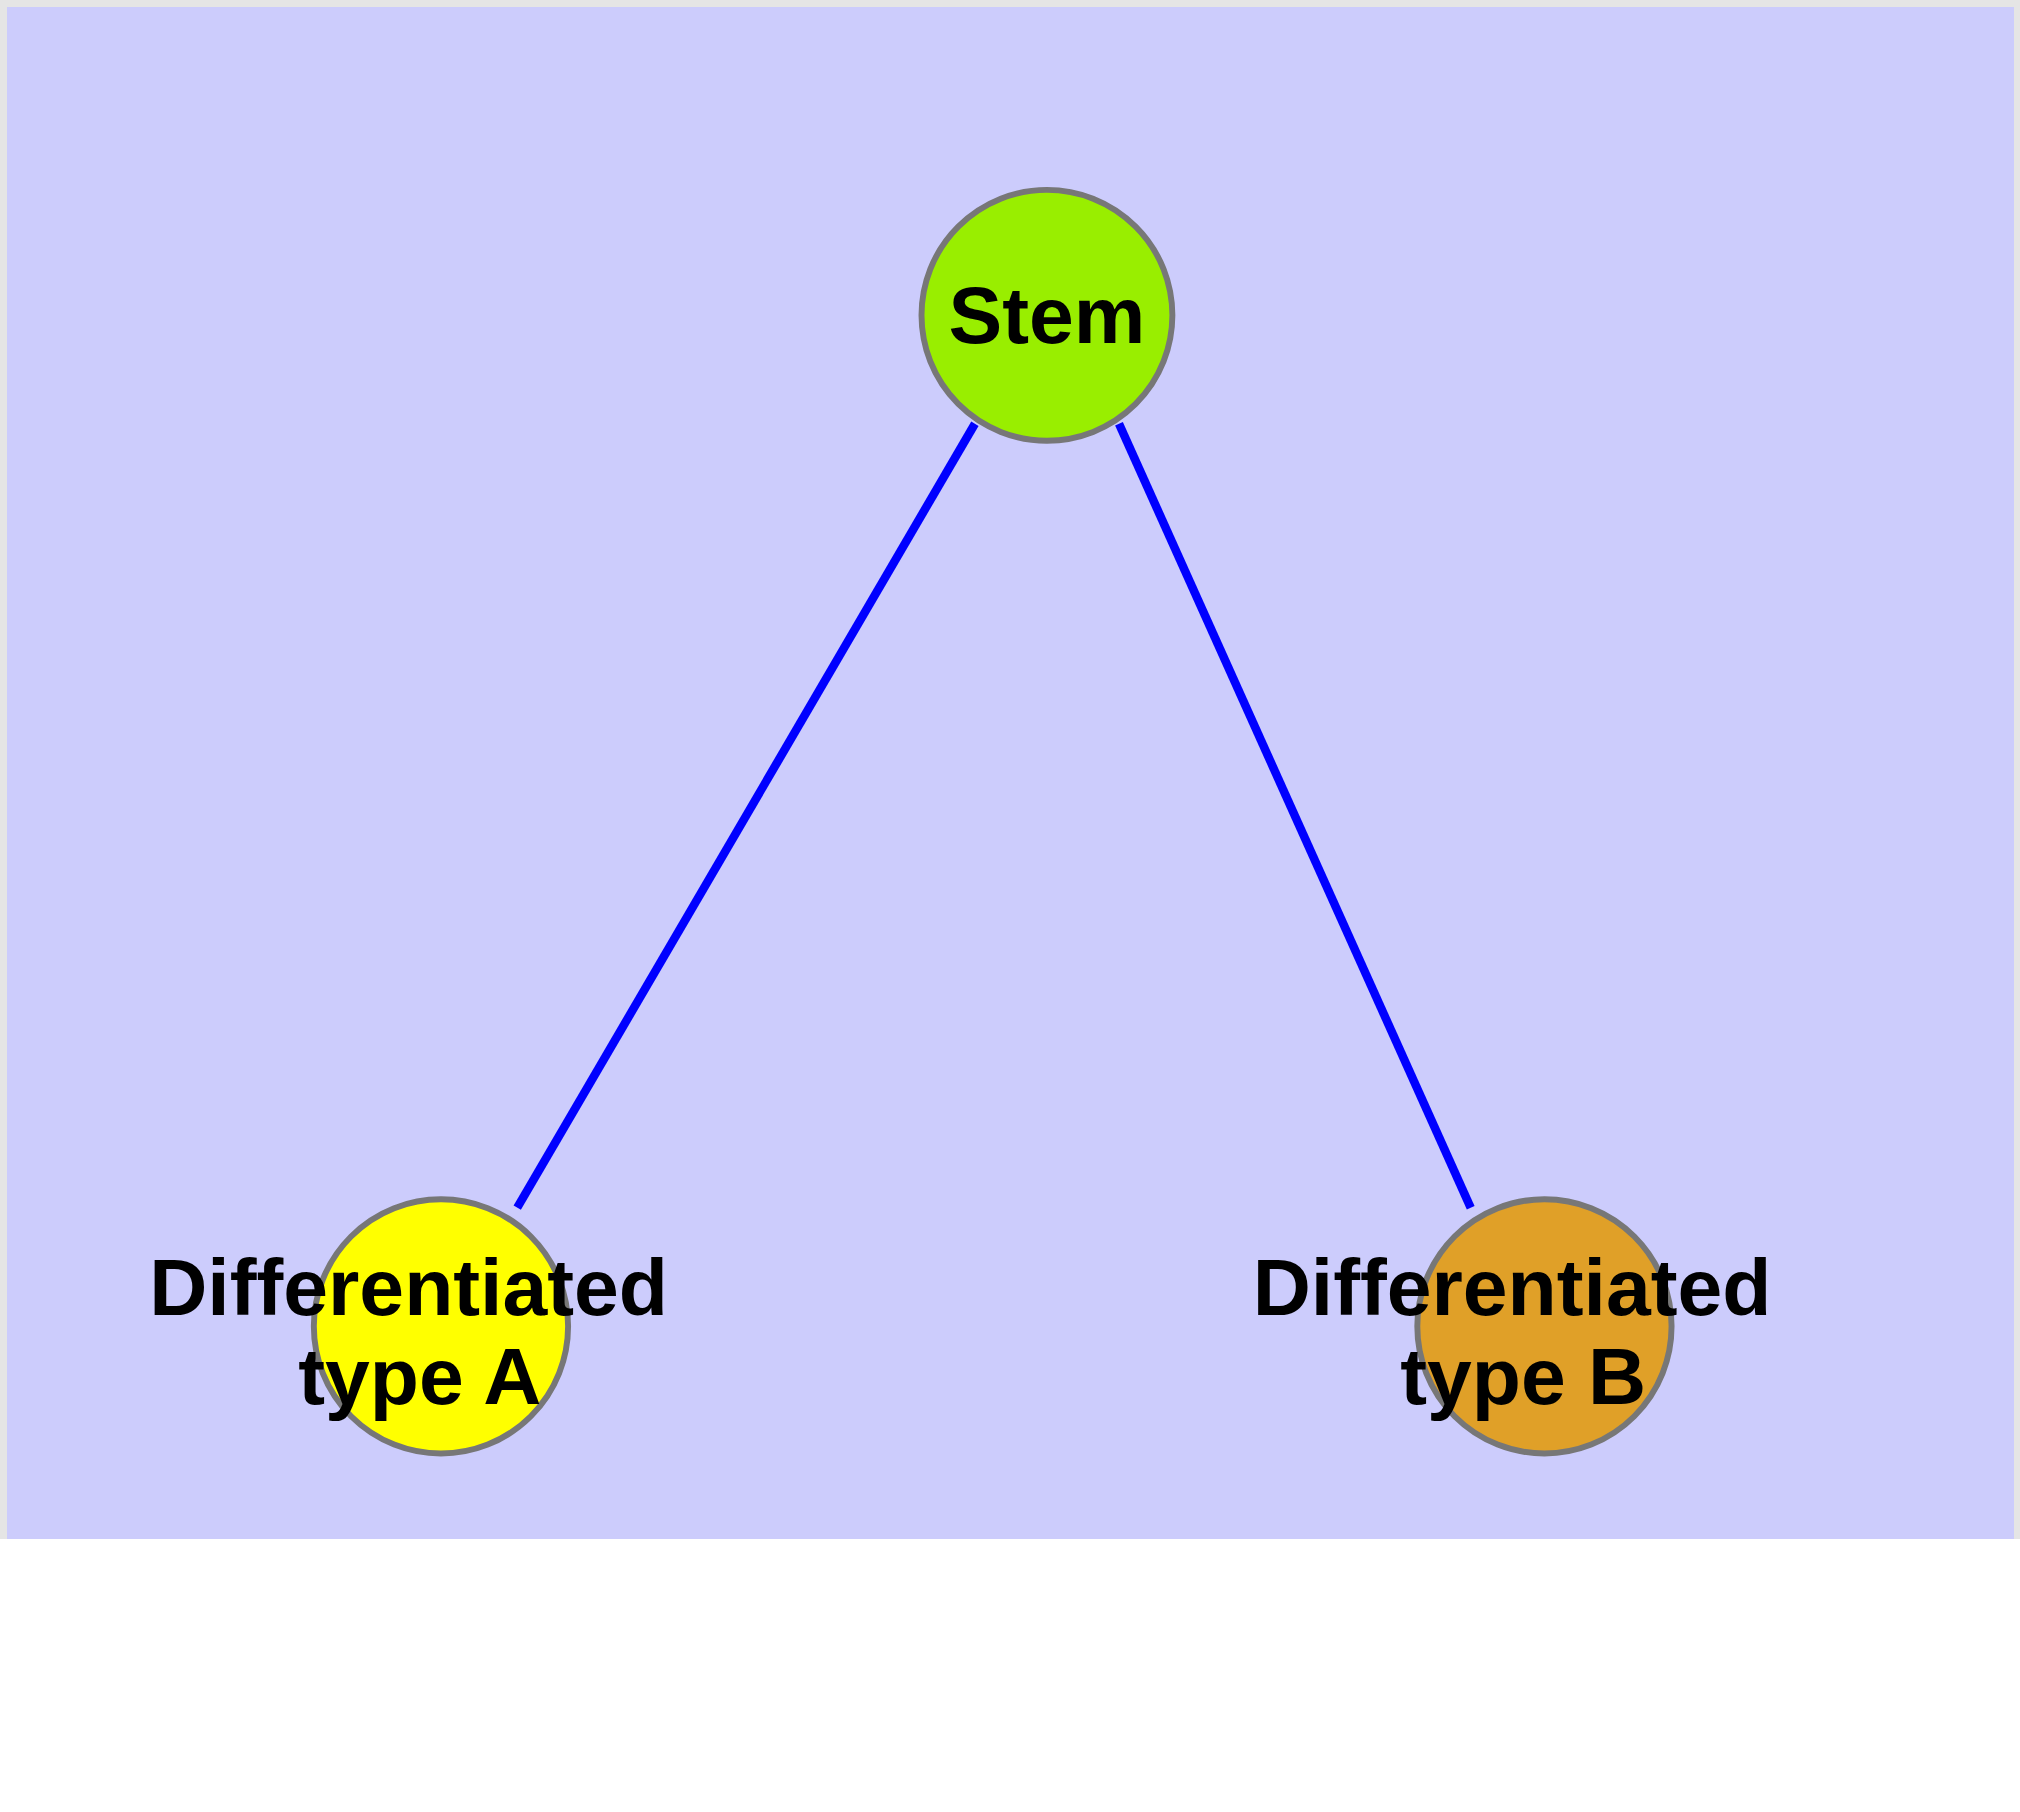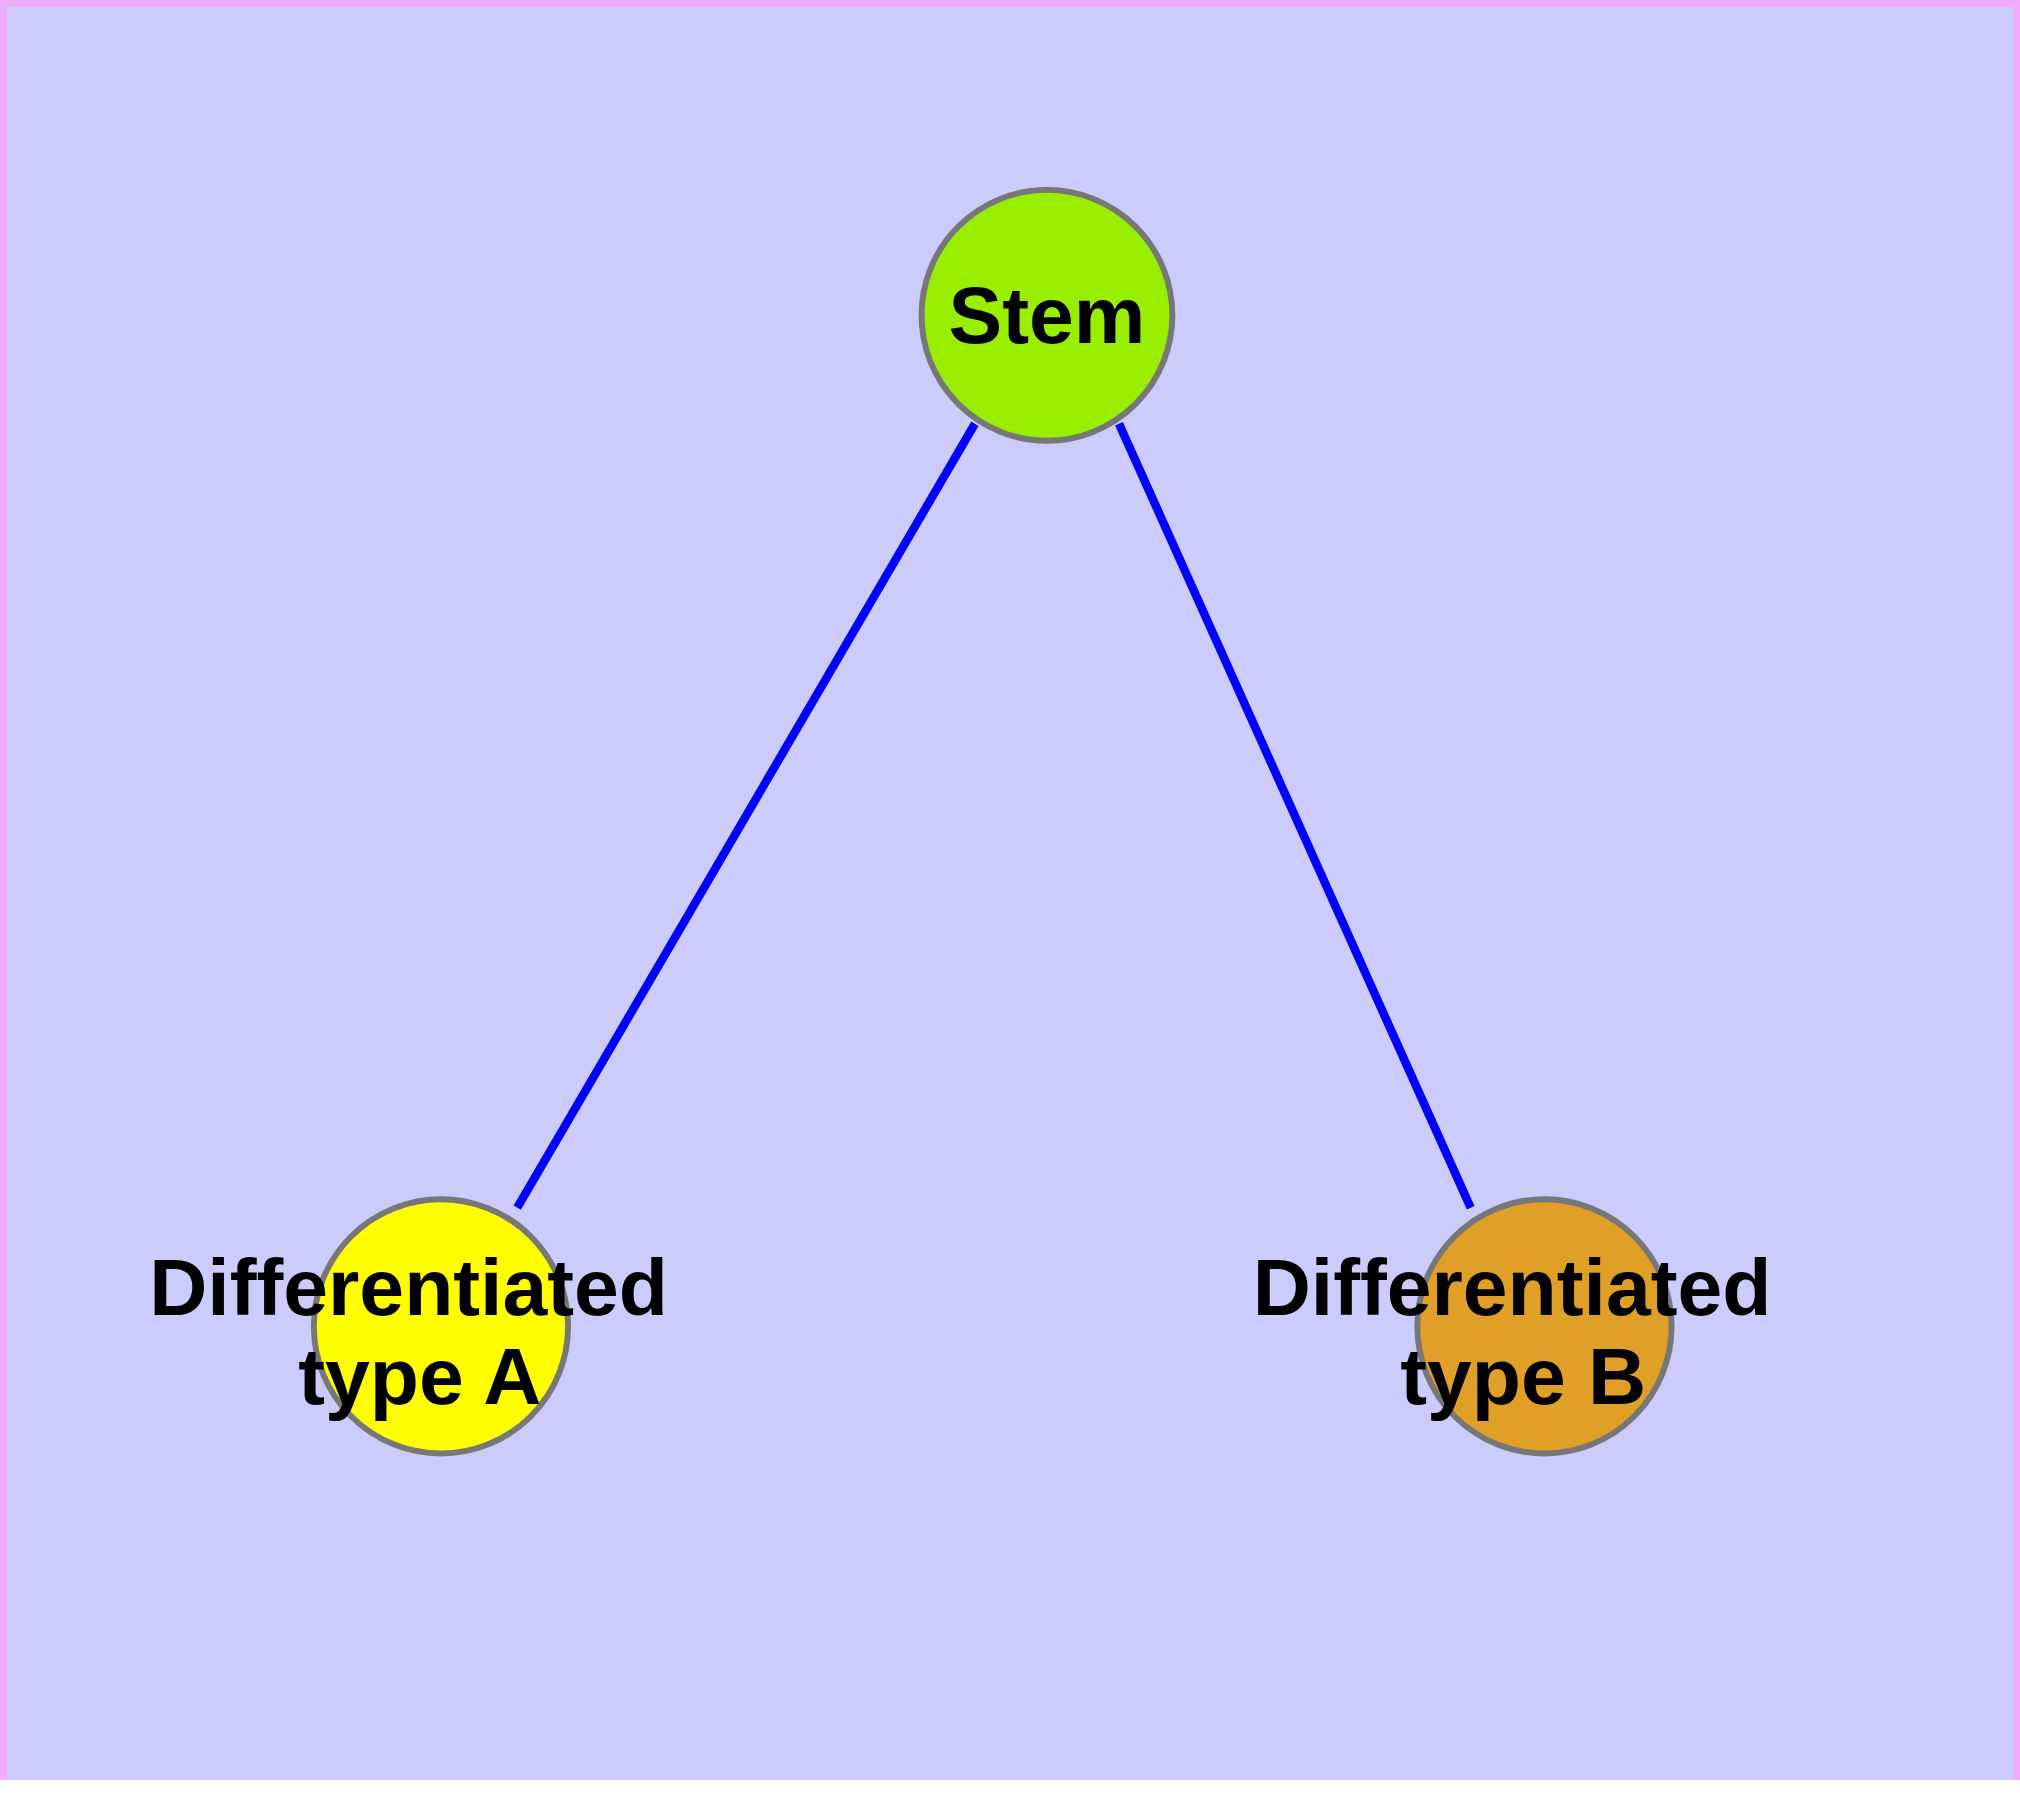--- a/index.html
+++ b/index.html
@@ -3,22 +3,22 @@
 <meta charset="utf-8">
 <style>
   html, body {
     margin: 0;
     padding: 0;
     background: #ffffff;
   }
   #stage {
     position: relative;
     width: 2021px;
-    height: 1780px;
-    background: #f0abfc;
+    height: 1539px;
+    background: #e5e5e5;
     overflow: hidden;
     font-family: "Liberation Sans", sans-serif;
   }
   #canvas {
     position: absolute;
     left: 6.8px;
     top: 6.8px;
     width: 2007px;
     height: 1798px;
     background: #ccccfc;

